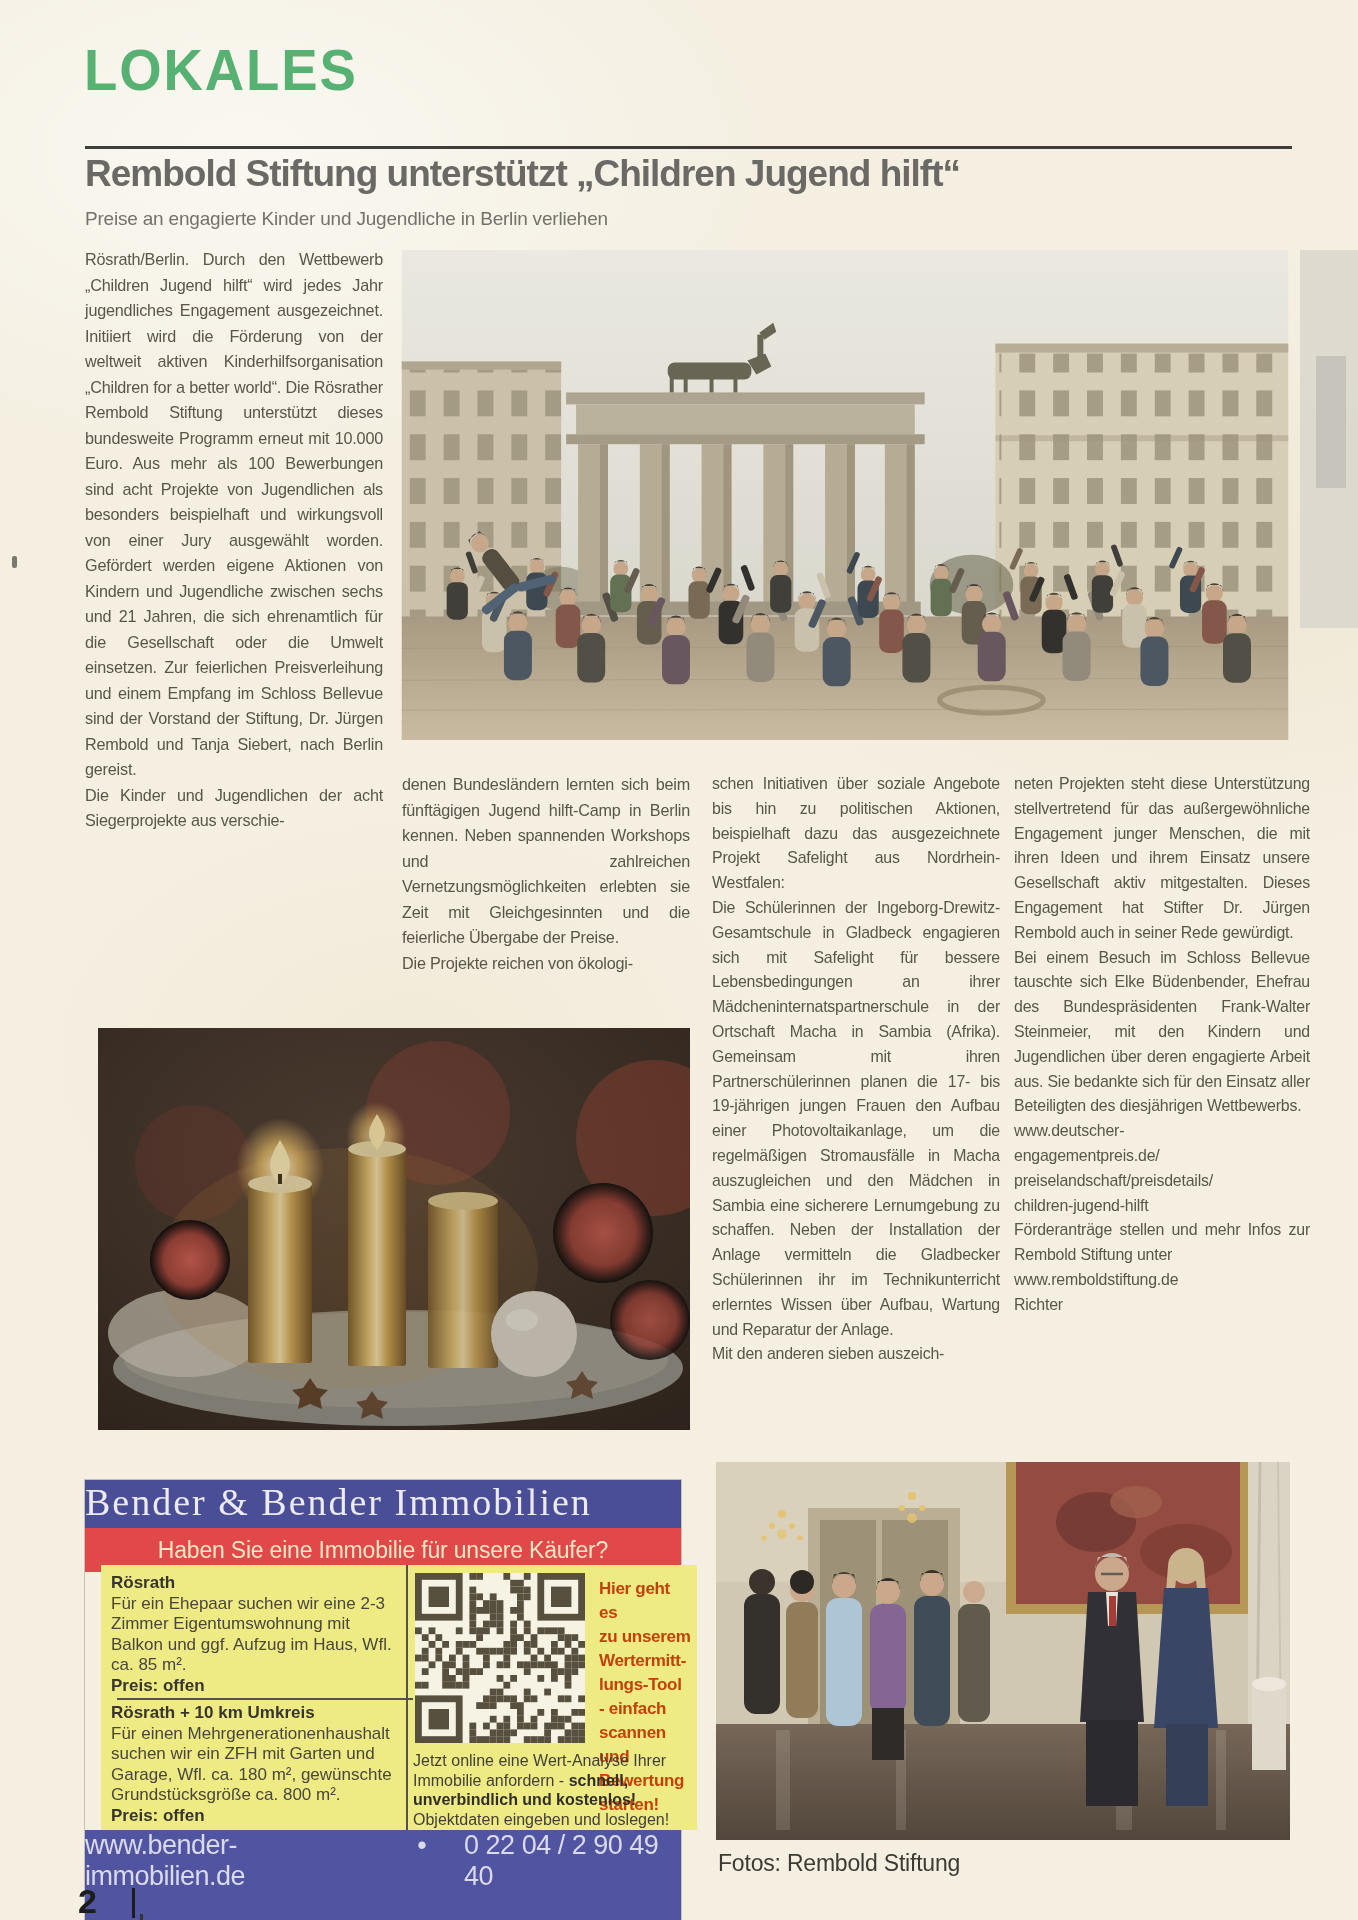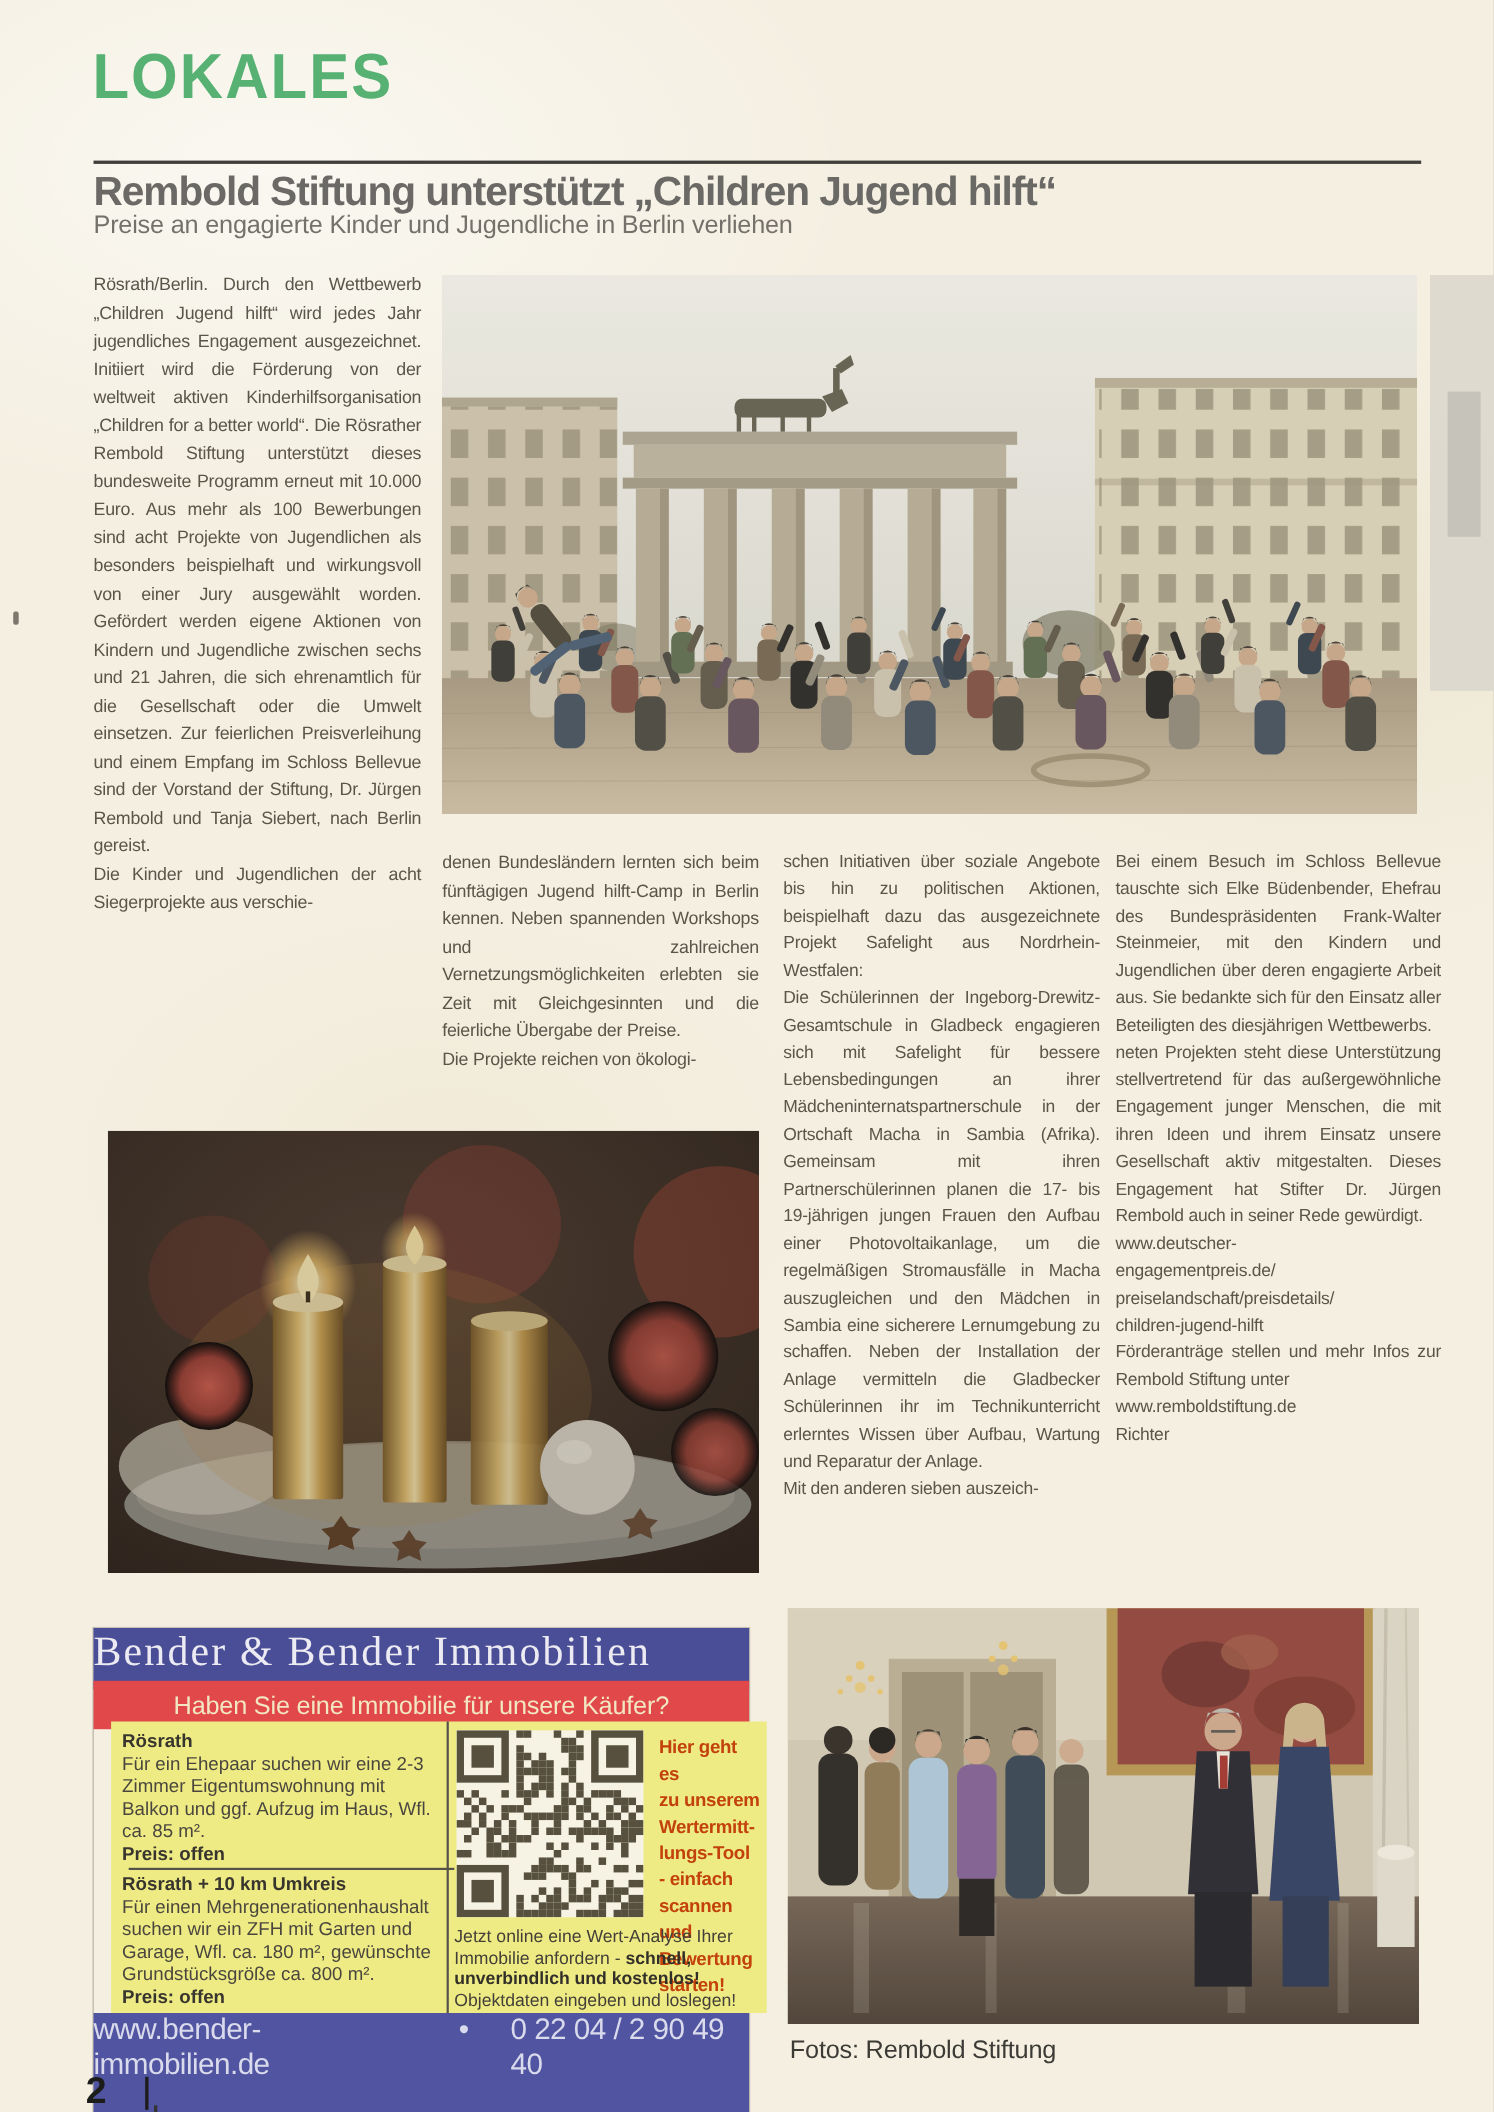--- a/index.html
+++ b/index.html
@@ -9,21 +9,21 @@
       radial-gradient(900px 520px at 18% 8%, rgba(255,255,255,.55), transparent 60%),
       radial-gradient(760px 420px at 90% 30%, rgba(224,212,180,.28), transparent 65%),
       radial-gradient(600px 400px at 30% 55%, rgba(235,220,190,.25), transparent 60%),
       #f4efe1;}
   .abs{position:absolute}
   
   .section-title{left:84px;top:36px;font-size:58px;font-weight:bold;letter-spacing:2px;
      transform:scaleX(.94);transform-origin:left;color:#56b173}
   .rule{left:85px;top:146px;width:1207px;height:3px;background:#3f3e3a}
   .headline{left:85px;top:153px;width:1100px;font-size:37px;font-weight:bold;color:#6b6965;letter-spacing:-1px}
-  .subhead{left:85px;top:191px;width:900px;font-size:23px;color:#74716b;letter-spacing:-.2px}
+  .subhead{left:85px;top:208px;width:900px;font-size:19px;color:#74716b;letter-spacing:-.2px}
   
   .col{font-size:16.2px;line-height:25.5px;text-align:justify;letter-spacing:-.2px;color:#595549}
   .col p{margin:0}
   .col .urlline{text-align:left}
   .c1{left:85px;top:247px;width:298px}
   .c2{left:402px;top:772px;width:288px}
   .c3{left:712px;top:772px;width:288px;font-size:15.9px;line-height:24.8px}
   .c4{left:1014px;top:772px;width:296px;font-size:15.9px;line-height:24.8px}
   .photo{display:block}
   .photo-caption{left:718px;top:1850px;font-size:23px;font-weight:normal;color:#3c3a35;letter-spacing:-.2px}
@@ -340,22 +340,22 @@
   <div class="abs col c2">
     <p>denen Bundesländern lernten sich beim fünftägigen Jugend hilft-Camp in Berlin kennen. Neben spannenden Workshops und zahlreichen Vernetzungsmöglichkeiten erlebten sie Zeit mit Gleichgesinnten und die feierliche Übergabe der Preise.</p>
     <p>Die Projekte reichen von ökologi-</p>
   </div>
   <div class="abs col c3">
     <p>schen Initiativen über soziale Angebote bis hin zu politischen Aktionen, beispielhaft dazu das ausgezeichnete Projekt Safelight aus Nordrhein-Westfalen:</p>
     <p>Die Schülerinnen der Ingeborg-Drewitz-Gesamtschule in Gladbeck engagieren sich mit Safelight für bessere Lebensbedingungen an ihrer Mädcheninternatspartnerschule in der Ortschaft Macha in Sambia (Afrika). Gemeinsam mit ihren Partnerschülerinnen planen die 17- bis 19-jährigen jungen Frauen den Aufbau einer Photovoltaikanlage, um die regelmäßigen Stromausfälle in Macha auszugleichen und den Mädchen in Sambia eine sicherere Lernumgebung zu schaffen. Neben der Installation der Anlage vermitteln die Gladbecker Schülerinnen ihr im Technikunterricht erlerntes Wissen über Aufbau, Wartung und Reparatur der Anlage.</p>
     <p>Mit den anderen sieben auszeich-</p>
   </div>
   <div class="abs col c4">
+    <p>neten Projekten steht diese Unterstützung stellvertretend für das außergewöhnliche Engagement junger Menschen, die mit ihren Ideen und ihrem Einsatz unsere Gesellschaft aktiv mitgestalten. Dieses Engagement hat Stifter Dr. Jürgen Rembold auch in seiner Rede gewürdigt.</p>
     <p>Bei einem Besuch im Schloss Bellevue tauschte sich Elke Büdenbender, Ehefrau des Bundespräsidenten Frank-Walter Steinmeier, mit den Kindern und Jugendlichen über deren engagierte Arbeit aus. Sie bedankte sich für den Einsatz aller Beteiligten des diesjährigen Wettbewerbs.</p>
-    <p>neten Projekten steht diese Unterstützung stellvertretend für das außergewöhnliche Engagement junger Menschen, die mit ihren Ideen und ihrem Einsatz unsere Gesellschaft aktiv mitgestalten. Dieses Engagement hat Stifter Dr. Jürgen Rembold auch in seiner Rede gewürdigt.</p>
     <p class="urlline">www.deutscher-</p>
     <p class="urlline">engagementpreis.de/</p>
     <p class="urlline">preiselandschaft/preisdetails/</p>
     <p class="urlline">children-jugend-hilft</p>
     <p>Förderanträge stellen und mehr Infos zur Rembold Stiftung unter</p>
     <p class="urlline">www.remboldstiftung.de</p>
     <p class="urlline">Richter</p>
   </div>
 
   <svg class="abs photo" style="left:98px;top:1028px" width="592" height="402" viewBox="0 0 592 402">

